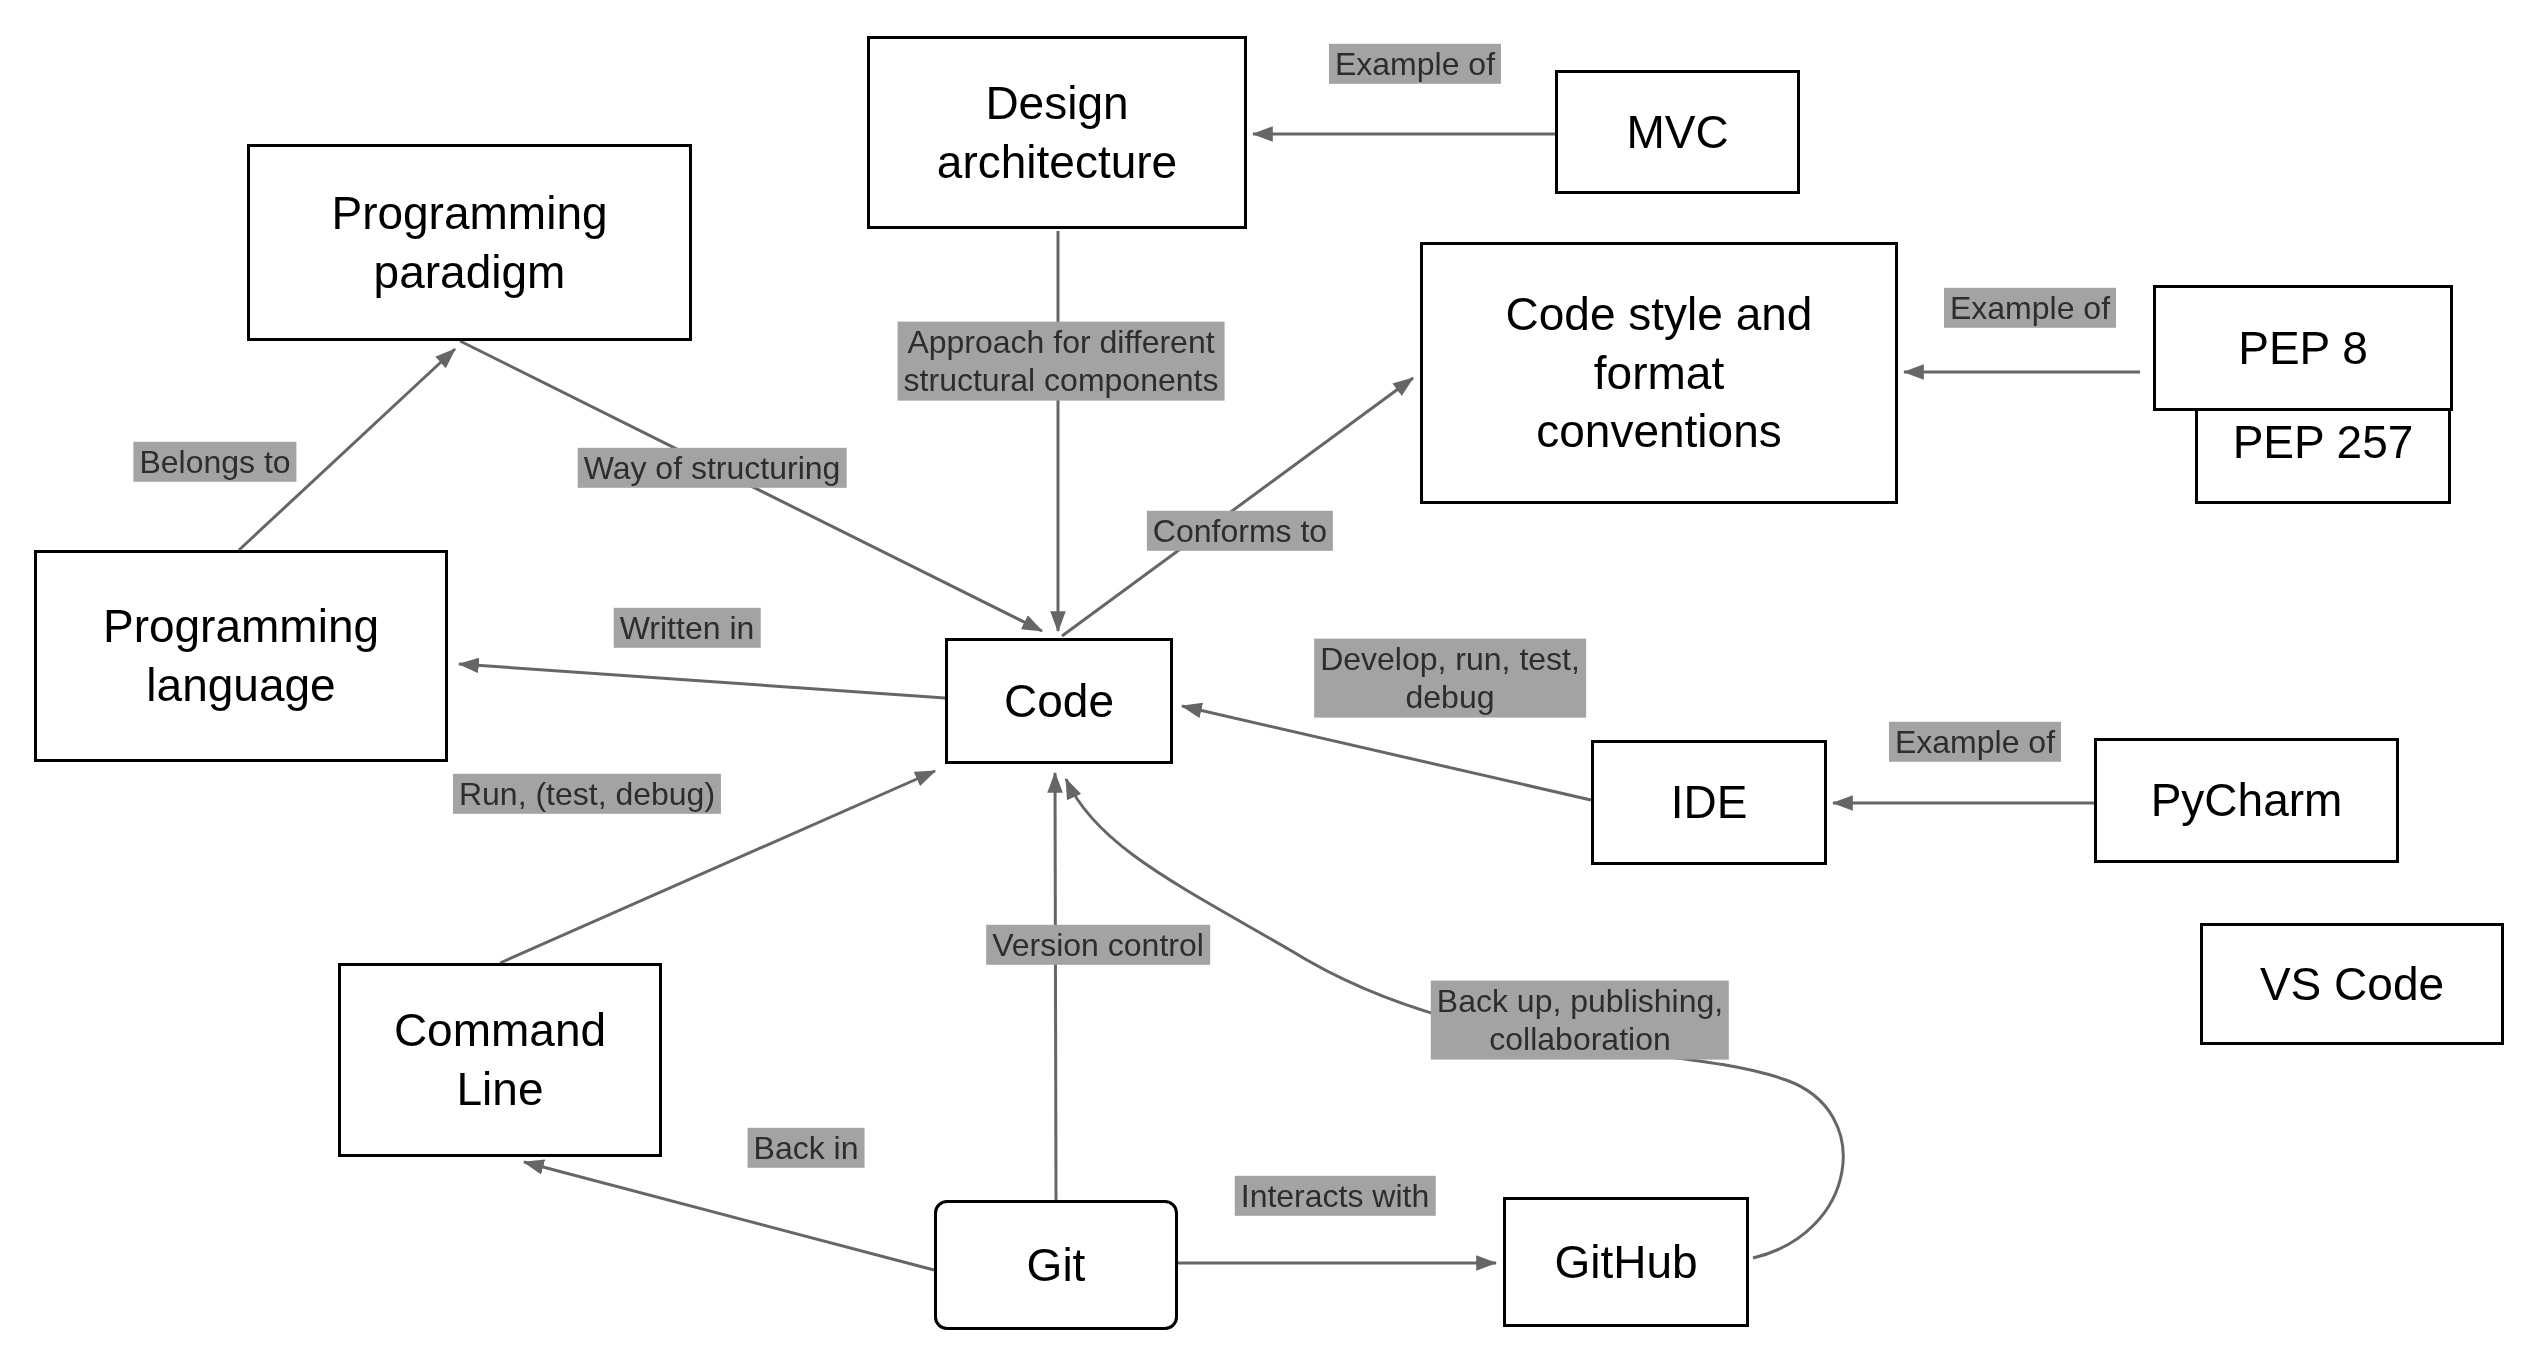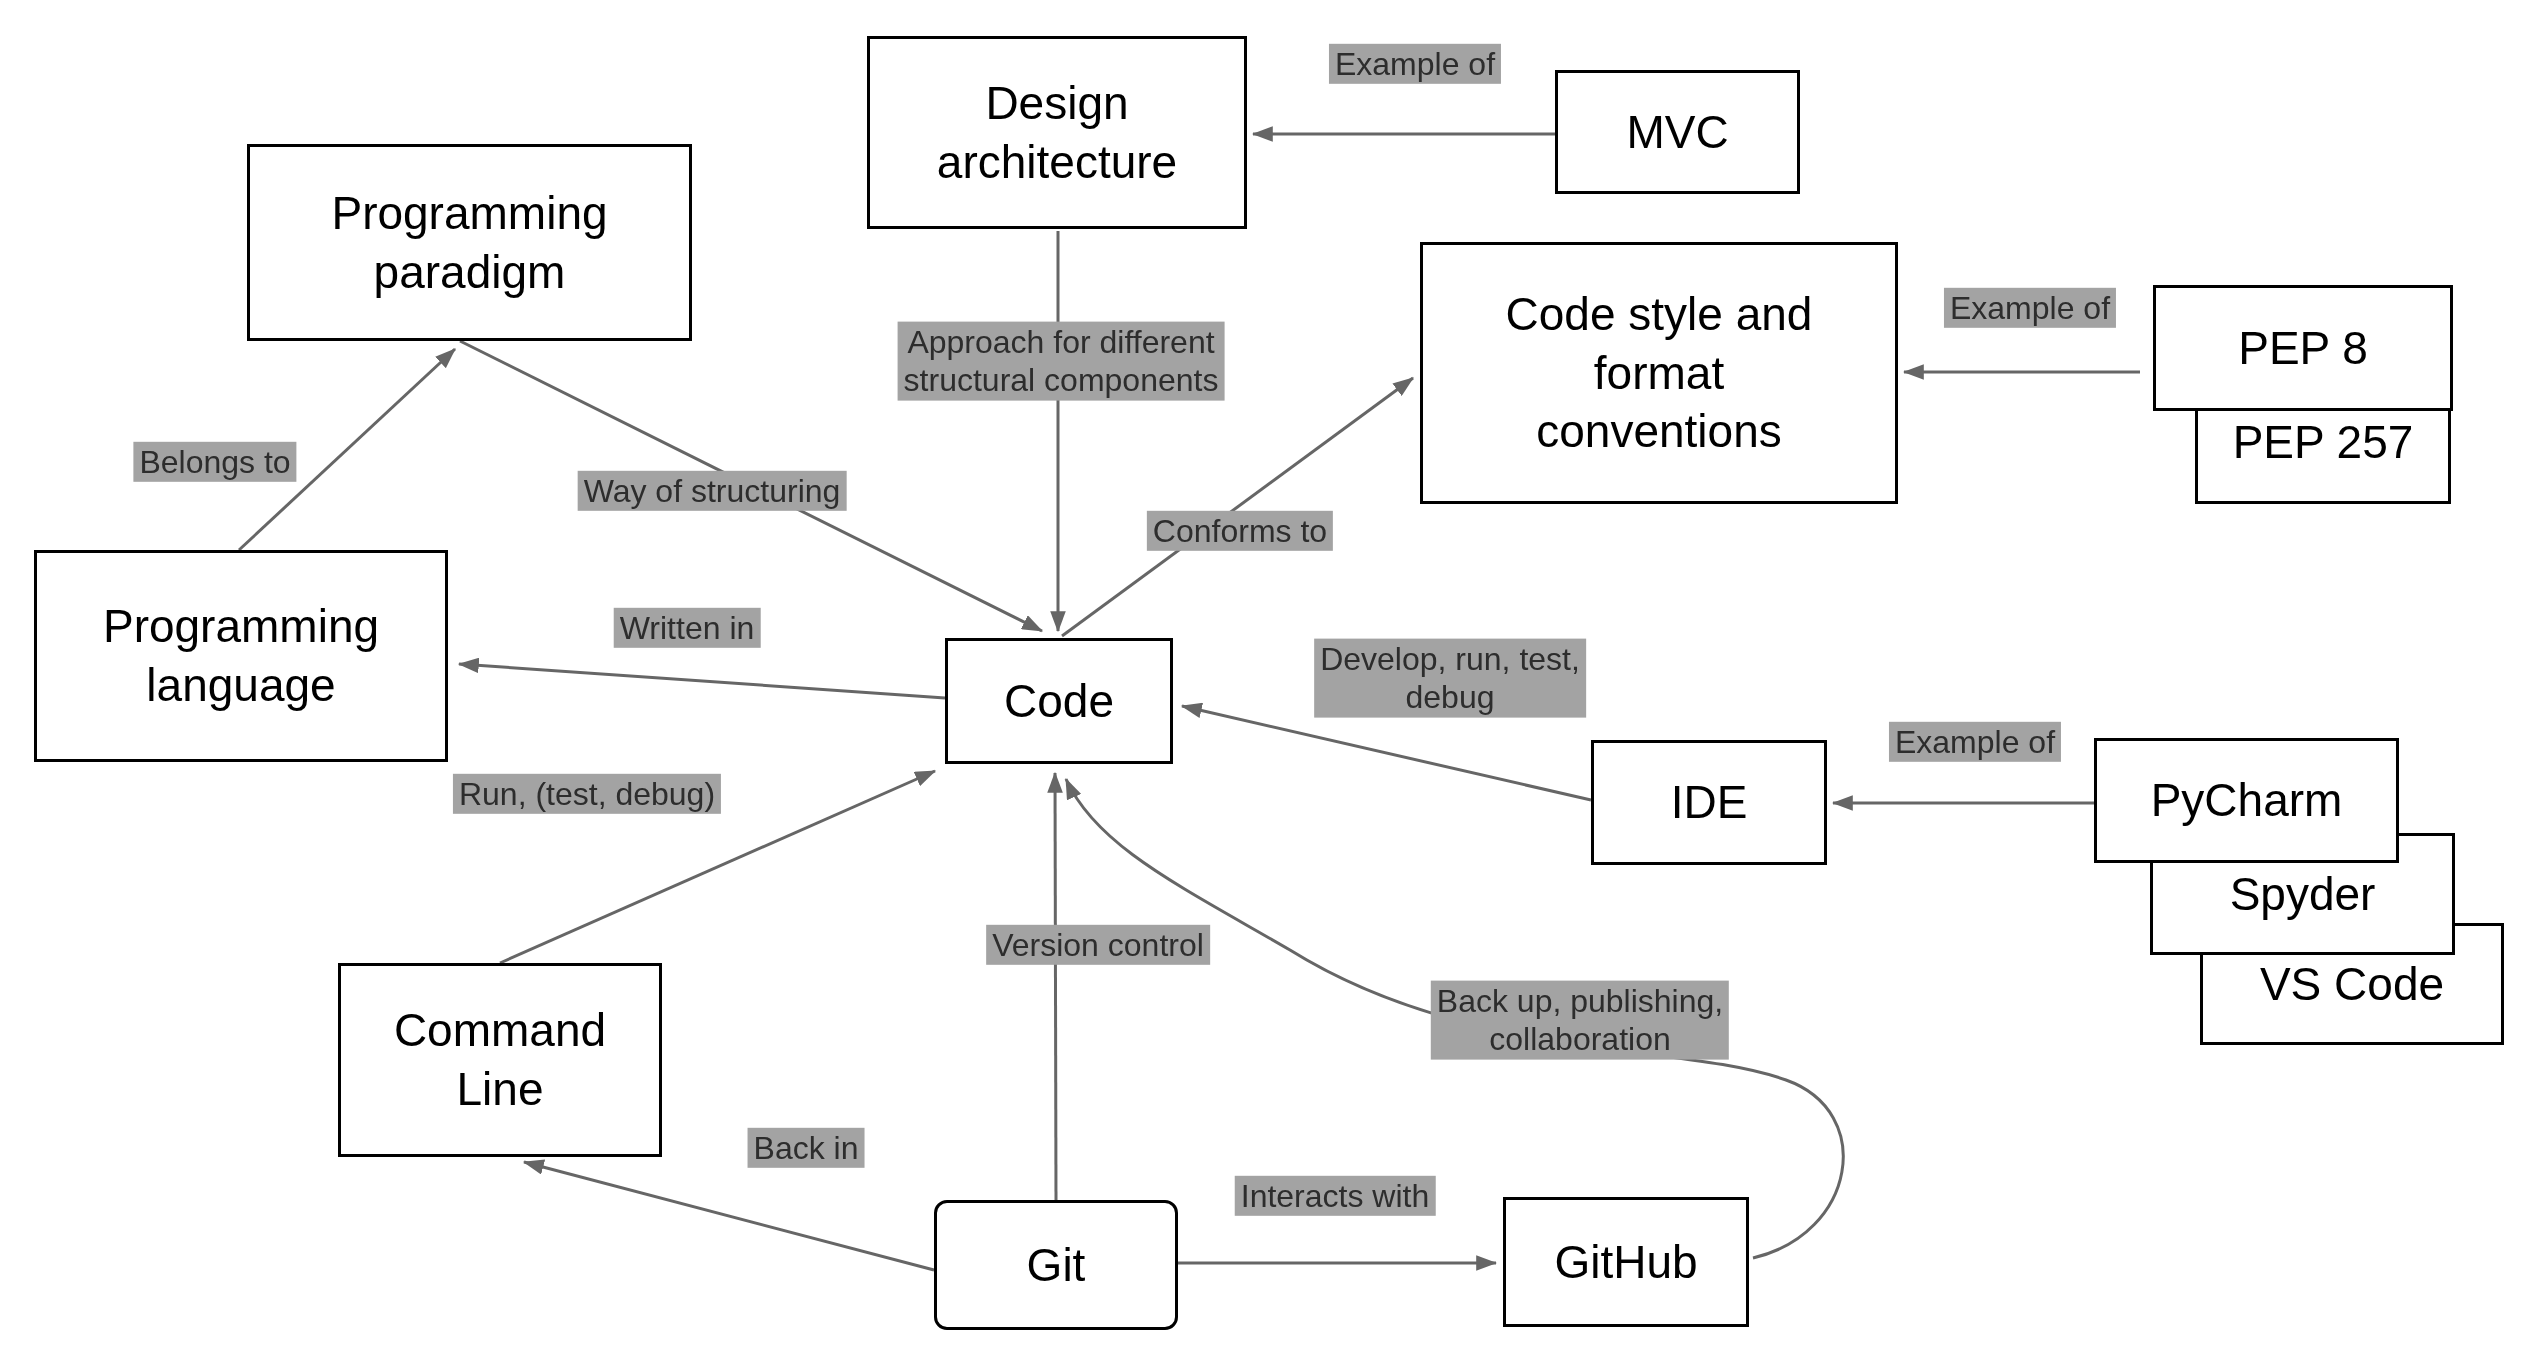--- a/index.html
+++ b/index.html
@@ -33,21 +33,21 @@
   #n-spyder     {left:2150px;top:833px; width:305px; height:122px;}
   #n-pycharm    {left:2094px;top:738px; width:305px; height:125px;}
   #n-commandline{left:338px; top:963px; width:324px; height:194px;}
   #n-git        {left:934px; top:1200px;width:244px; height:130px;border-radius:13px;}
   #n-github     {left:1503px;top:1197px;width:246px; height:130px;}
   
   #l-example-mvc {left:1415px;top:64px;}
   #l-example-pep {left:2030px;top:308px;}
   #l-example-ide {left:1975px;top:742px;}
   #l-belongs     {left:215px; top:462px;}
-  #l-way         {left:712px; top:491px;}
+  #l-way         {left:712px; top:468px;}
   #l-approach    {left:1061px;top:361px;}
   #l-conforms    {left:1240px;top:531px;}
   #l-written     {left:687px; top:628px;}
   #l-develop     {left:1450px;top:678px;}
   #l-runtest     {left:587px; top:794px;}
   #l-version     {left:1066px;top:945px;margin-left:32px;}
   #l-backup      {left:1580px;top:1020px;}
   #l-runsin      {left:806px; top:1148px;}
   #l-interacts   {left:1335px;top:1196px;}
 </style>
@@ -88,21 +88,20 @@
   <div class="node" id="n-codestyle"><span>Code style and
 format
 conventions</span></div>
   <div class="node" id="n-pep257"><span>PEP 257</span></div>
   <div class="node" id="n-pep8"><span>PEP 8</span></div>
   <div class="node" id="n-language"><span>Programming
 language</span></div>
   <div class="node" id="n-code"><span>Code</span></div>
   <div class="node" id="n-ide"><span>IDE</span></div>
   <div class="node" id="n-vscode"><span>VS Code</span></div>
-  <div class="node" id="n-spyder"><span>Spyder</span></div>
   <div class="node" id="n-pycharm"><span>PyCharm</span></div>
   <div class="node" id="n-commandline"><span>Command
 Line</span></div>
   <div class="node" id="n-git"><span>Git</span></div>
   <div class="node" id="n-github"><span>GitHub</span></div>
 
   <div class="elabel" id="l-example-mvc">Example of</div>
   <div class="elabel" id="l-example-pep">Example of</div>
   <div class="elabel" id="l-example-ide">Example of</div>
   <div class="elabel" id="l-belongs">Belongs to</div>

